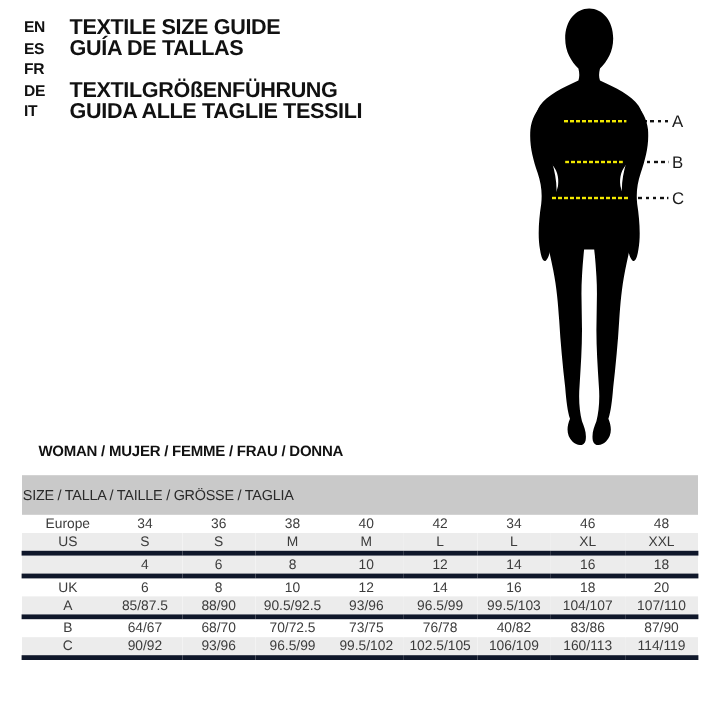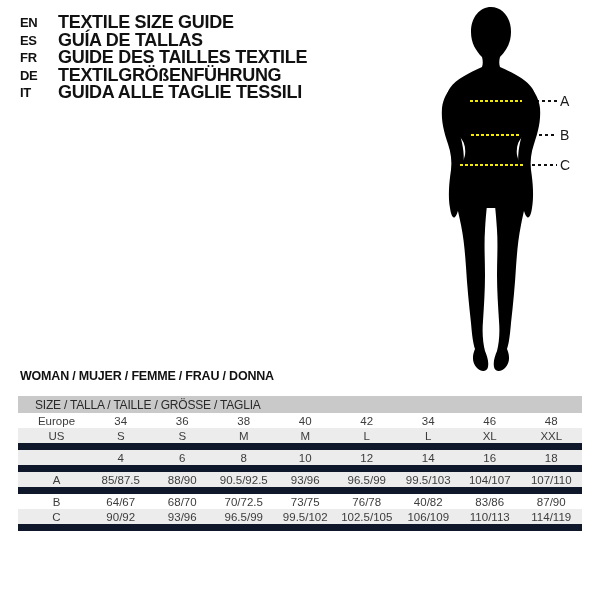--- a/index.html
+++ b/index.html
@@ -19,33 +19,33 @@
   
   .silhouette{position:absolute;left:427px;top:5px;width:130px;height:368px;z-index:2;}
 
   
   .dash{position:absolute;height:2px;}
   .dash-ext{z-index:1;background:repeating-linear-gradient(90deg,#111 0 3px,transparent 3px 6px);}
   .dash-body{z-index:3;background:repeating-linear-gradient(90deg,var(--measure) 0 3px,transparent 3px 5px);}
   .marker-label{position:absolute;z-index:3;font-size:14px;color:#1a1a1a;}
 
   
-  .woman-title{position:absolute;left:20px;top:369px;font-weight:bold;font-size:12.5px;letter-spacing:-0.2px;white-space:nowrap;}
+  .woman-title{position:absolute;left:32px;top:369px;font-weight:bold;font-size:12.5px;letter-spacing:-0.2px;white-space:nowrap;}
   table.size-table{
     position:absolute;left:18px;top:396px;width:564px;
     border-collapse:collapse;table-layout:fixed;
     font-size:11.5px;color:#3c3c3c;
   }
   table.size-table td{padding:0;height:15px;text-align:center;vertical-align:middle;overflow:hidden;white-space:nowrap;}
   table.size-table td.rowlabel{text-align:center;padding-left:5px;}
   tr.thead td{
     background:var(--headbg);color:#2a2a2a;font-size:12px;
-    text-align:left;padding-left:17px;height:17px;letter-spacing:-0.2px;
+    text-align:left;padding-left:1px;height:33px;letter-spacing:-0.2px;
   }
-  tr.shaded td{background:var(--shadebg);border-bottom:7px solid #0f172a;}
+  tr.shaded td{background:var(--shadebg);border-bottom:4px solid #0f172a;}
 
   
   .legend{position:absolute;left:18px;top:545px;}
   .legend-line{font-weight:bold;font-size:12px;line-height:15.5px;letter-spacing:-0.2px;white-space:nowrap;}
 </style>
 </head>
 <body>
 
 <div class="page">
 
@@ -53,21 +53,20 @@
     <div class="lang-row">
       <span class="lang-code">EN</span>
       <span class="lang-label">TEXTILE SIZE GUIDE</span>
     </div>
     <div class="lang-row">
       <span class="lang-code">ES</span>
       <span class="lang-label">GUÍA DE TALLAS</span>
     </div>
     <div class="lang-row">
       <span class="lang-code">FR</span>
-      <span class="lang-label">GUIDE DES TAILLES TEXTILE</span>
     </div>
     <div class="lang-row">
       <span class="lang-code">DE</span>
       <span class="lang-label">TEXTILGRÖßENFÜHRUNG</span>
     </div>
     <div class="lang-row">
       <span class="lang-code">IT</span>
       <span class="lang-label">GUIDA ALLE TAGLIE TESSILI</span>
     </div>
   </div>
@@ -161,20 +160,31 @@
       <td class="rowlabel"></td>
       <td>4</td>
       <td>6</td>
       <td>8</td>
       <td>10</td>
       <td>12</td>
       <td>14</td>
       <td>16</td>
       <td>18</td>
     </tr>
+    <tr>
+      <td class="rowlabel">UK</td>
+      <td>6</td>
+      <td>8</td>
+      <td>10</td>
+      <td>12</td>
+      <td>14</td>
+      <td>16</td>
+      <td>18</td>
+      <td>20</td>
+    </tr>
     <tr class="shaded">
       <td class="rowlabel">A</td>
       <td>85/87.5</td>
       <td>88/90</td>
       <td>90.5/92.5</td>
       <td>93/96</td>
       <td>96.5/99</td>
       <td>99.5/103</td>
       <td>104/107</td>
       <td>107/110</td>
@@ -191,20 +201,20 @@
       <td>87/90</td>
     </tr>
     <tr class="shaded">
       <td class="rowlabel">C</td>
       <td>90/92</td>
       <td>93/96</td>
       <td>96.5/99</td>
       <td>99.5/102</td>
       <td>102.5/105</td>
       <td>106/109</td>
-      <td>110/113</td>
+      <td>160/113</td>
       <td>114/119</td>
     </tr>
   </tbody>
     </table>
 
 
 </div>
 
 </body></html>

